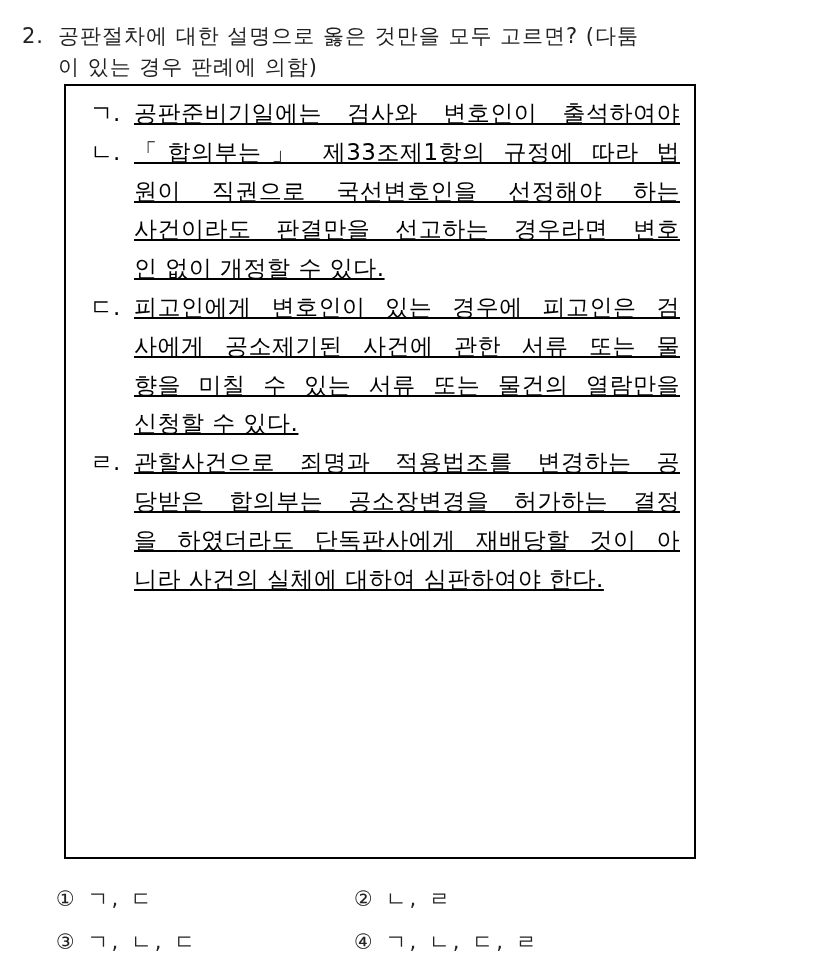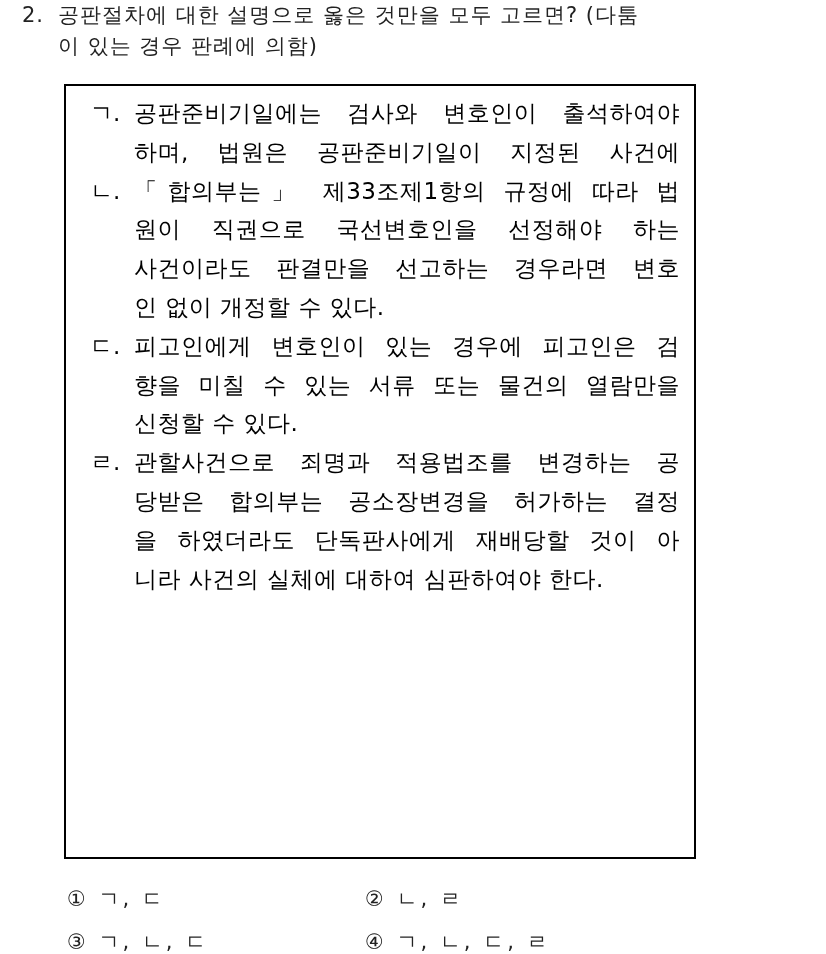--- a/index.html
+++ b/index.html
@@ -11,21 +11,21 @@
       width: 826px;
       height: 954px;
       position: relative;
       overflow: hidden;
       color: #111111;
       font-family: "DejaVu Sans", sans-serif;
     }
     .question {
       position: absolute;
       left: 22px;
-      top: 0;
+      top: 21px;
       width: 760px;
       font-size: 21px;
       line-height: 31px;
       letter-spacing: 1px;
       color: #222;
     }
     .question .num {
       display: inline-block;
       width: 36px;
     }
@@ -60,37 +60,37 @@
     .item .body {
       flex: 1;
       text-align: justify;
       text-align-last: left;
       letter-spacing: 0.5px;
     }
     .item .body span {
       display: block;
       text-align-last: justify;
       white-space: nowrap;
+      text-decoration: underline;
     }
     .item .body span.last {
       text-align-last: left;
     }
     .options {
       position: absolute;
       left: 56px;
       top: 878px;
       width: 700px;
       font-size: 21px;
       line-height: 43px;
       color: #222;
       letter-spacing: 3px;
     }
     .opt-row {
       display: flex;
-      margin-left: 11px;
     }
     .opt {
       width: 298px;
     }
   </style>
 </head>
 <body>
 
 <div class="question">
   <div>
@@ -99,38 +99,38 @@
   <div class="line2">이 있는 경우 판례에 의함)</div>
 </div>
 
 <div class="box">
   <div class="items">
 
     <div class="item">
       <div class="marker">ㄱ.</div>
       <div class="body">
         <span>공판준비기일에는 검사와 변호인이 출석하여야</span>
-        <span>하며, 법원은 공판준비기일이 지정된 사건에</span>
       </div>
     </div>
 
     <div class="item">
       <div class="marker">ㄴ.</div>
       <div class="body">
         <span>「합의부는」 제33조제1항의 규정에 따라 법</span>
         <span>원이 직권으로 국선변호인을 선정해야 하는</span>
         <span>사건이라도 판결만을 선고하는 경우라면 변호</span>
         <span class="last">인 없이 개정할 수 있다.</span>
       </div>
     </div>
 
     <div class="item">
       <div class="marker">ㄷ.</div>
       <div class="body">
         <span>피고인에게 변호인이 있는 경우에 피고인은 검</span>
+        <span>사에게 공소제기된 사건에 관한 서류 또는 물</span>
         <span>향을 미칠 수 있는 서류 또는 물건의 열람만을</span>
         <span class="last">신청할 수 있다.</span>
       </div>
     </div>
 
     <div class="item">
       <div class="marker">ㄹ.</div>
       <div class="body">
         <span>관할사건으로 죄명과 적용법조를 변경하는 공</span>
         <span>당받은 합의부는 공소장변경을 허가하는 결정</span>

